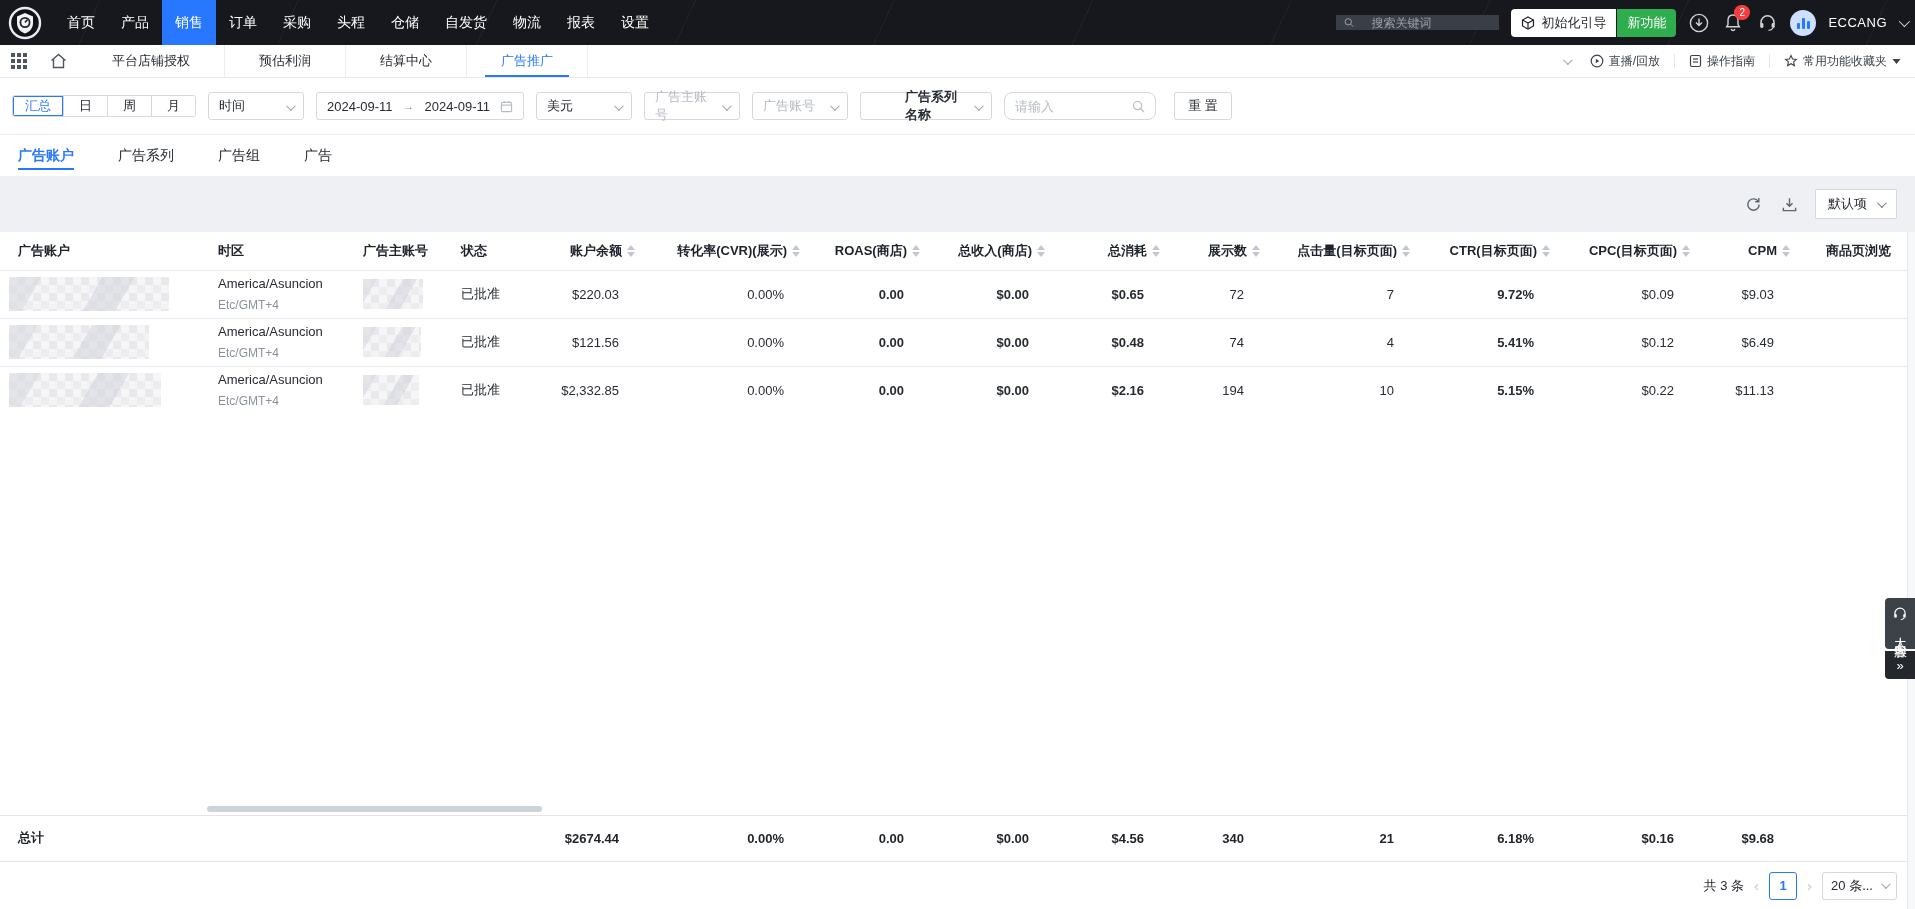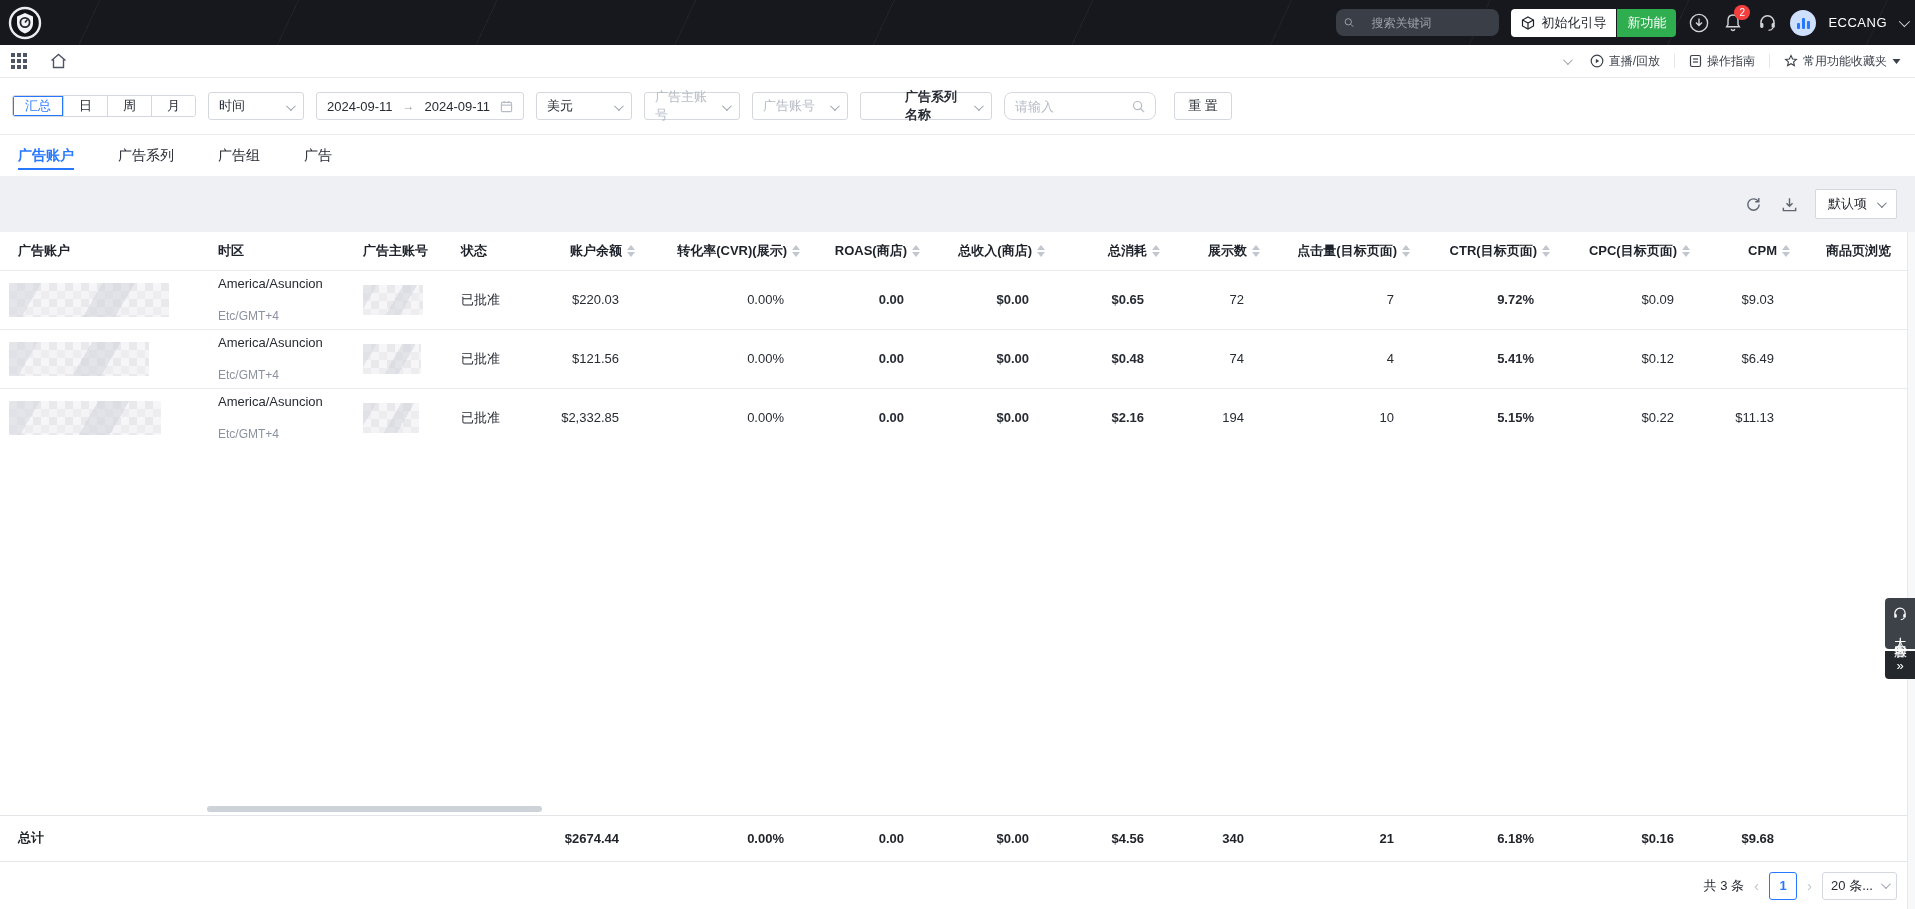--- a/index.html
+++ b/index.html
@@ -7,21 +7,21 @@
     font-family:"Liberation Sans","DejaVu Sans",sans-serif; font-size:13px; color:#1f2329; }
 
   
   .navbar { height:45px; background:#16181d; display:flex; align-items:center; position:relative;
     background-image:repeating-linear-gradient(115deg, transparent 0 90px, rgba(255,255,255,0.045) 90px 91px, transparent 91px 180px); }
   .logo { width:34px; height:34px; margin:0 12px 0 8px; flex:0 0 auto; }
   .nav-menu { display:flex; align-items:stretch; height:100%; }
   .nav-item { color:#fff; font-size:14px; padding:0 13px; display:flex; align-items:center; cursor:pointer; }
   .nav-item.active { background:#2878ff; }
   .nav-right { margin-left:auto; display:flex; align-items:center; gap:12px; padding-right:8px; }
-  .nav-search { width:163px; height:27px; background:#3a3e46; border-radius:8px; display:flex; align-items:center; padding:0 8px; gap:17px; }
+  .nav-search { width:163px; height:15px; background:#3a3e46; border-radius:0; display:flex; align-items:center; padding:0 8px; gap:17px; }
   .nav-search input { background:transparent; border:none; outline:none; color:#cfd3da; font-size:12px; width:120px; }
   .nav-search input::placeholder { color:#9aa0aa; }
   .btn-init { height:28px; background:#fff; color:#1f2329; border:none; border-radius:4px 0 0 4px; padding:0 10px; font-size:13px; display:flex; align-items:center; gap:6px; cursor:pointer; }
   .btn-new { height:28px; background:#2eae4e; color:#fff; border:none; border-radius:0 4px 4px 0; padding:0 10px; font-size:13px; cursor:pointer; margin-left:1px; }
   .nav-ic { width:22px; height:22px; position:relative; display:flex; align-items:center; justify-content:center; cursor:pointer; }
   .badge { position:absolute; top:-7px; left:12px; min-width:16px; height:15px; background:#f53f3f; color:#fff; font-size:10px; border-radius:8px; display:flex; align-items:center; justify-content:center; padding:0 4px; }
   .avatar { width:26px; height:26px; border-radius:50%; background:#cfe0ff; display:flex; align-items:flex-end; justify-content:center; gap:2px; padding-bottom:7px; cursor:pointer; }
   .avatar i { width:3px; background:#2878ff; border-radius:1px; display:block; }
   .acct-name { color:#fff; font-size:13px; letter-spacing:0.5px; }
   .chev { display:inline-block; width:8px; height:8px; border-right:1.5px solid currentColor; border-bottom:1.5px solid currentColor; transform:rotate(45deg) translateY(-2px); }
@@ -78,21 +78,21 @@
   thead th { height:38px; font-weight:700; color:#1d2129; text-align:left; padding:0 0 0 18px; }
   th .th-inner { display:flex; align-items:center; gap:5px; }
   th.num .th-inner { justify-content:flex-end; padding-right:18px; }
   td { height:40px; border-top:1px solid #e9eaee; padding:0 0 0 18px; color:#272b33; }
   td.num { text-align:right; padding-right:34px; }
   td.bold, th.boldcol { font-weight:700; }
   .sortcaret { display:inline-flex; flex-direction:column; gap:2px; }
   .sortcaret i { width:0; height:0; border-left:4px solid transparent; border-right:4px solid transparent; display:block; }
   .sortcaret .up { border-bottom:5px solid #c2c7cf; }
   .sortcaret .dn { border-top:5px solid #c2c7cf; }
-  .tz-sub { color:#8a919f; font-size:12px; margin-top:18px; }
+  .tz-sub { color:#8a919f; font-size:12px; margin-top:7px; }
   .tz-main { line-height:15px; }
   td.tz-cell { line-height:15px; padding-top:5px; padding-bottom:5px; }
   .mosaic { height:34px; border-radius:1px; margin-left:-9px;
     background:
       linear-gradient(120deg, rgba(214,216,222,0.55) 0 18%, transparent 18% 52%, rgba(208,210,217,0.5) 52% 70%, transparent 70%),
       conic-gradient(#e9e9ec 25%, #f4f4f6 0 50%, #ededf0 0 75%, #f6f6f8 0);
     background-size:100% 100%, 16px 16px; filter:blur(0.4px); }
   .mosaic.small { height:30px; margin-left:0; }
 
   .filler { flex:1; }
@@ -114,20 +114,33 @@
 </head>
 <body>
 
 <header class="navbar">
   <svg class="logo" viewBox="0 0 34 34">
     <circle cx="17" cy="17" r="15" fill="#101216" stroke="#e9ebf0" stroke-width="2.4"></circle>
     <path d="M17 7 L25 10.5 V17 C25 22.5 21.5 26 17 27.5 C12.5 26 9 22.5 9 17 V10.5 Z" fill="#f2f3f6"></path>
     <circle cx="17" cy="16.5" r="4.6" fill="none" stroke="#23262c" stroke-width="1.8"></circle>
     <line x1="17" y1="16.5" x2="19.5" y2="13.5" stroke="#23262c" stroke-width="1.6"></line>
   </svg>
+  <nav class="nav-menu" id="nav-menu">
+      <div class="nav-item">首页</div>
+      <div class="nav-item">产品</div>
+      <div class="nav-item active">销售</div>
+      <div class="nav-item">订单</div>
+      <div class="nav-item">采购</div>
+      <div class="nav-item">头程</div>
+      <div class="nav-item">仓储</div>
+      <div class="nav-item">自发货</div>
+      <div class="nav-item">物流</div>
+      <div class="nav-item">报表</div>
+      <div class="nav-item">设置</div>
+    </nav>
   <div class="nav-right">
     <div class="nav-search">
       <svg width="13" height="13" viewBox="0 0 14 14">
         <circle cx="6" cy="6" r="4.4" fill="none" stroke="#9aa0aa" stroke-width="1.4"></circle>
         <line x1="9.4" y1="9.4" x2="13" y2="13" stroke="#9aa0aa" stroke-width="1.4"></line>
       </svg>
       <input placeholder="搜索关键词" style="">
     </div>
     <div style="display:flex; align-items:center;">
       <button class="btn-init">
@@ -182,20 +195,26 @@
         <i></i>
         <i></i>
         <i></i>
       </span>
   </div>
   <div class="tab-home">
     <svg width="17" height="16" viewBox="0 0 17 16">
         <path d="M1.5 7.5 L8.5 1.5 L15.5 7.5 M3.5 6.5 V14.5 H13.5 V6.5" fill="none" stroke="#4e5666" stroke-width="1.4"></path>
       </svg>
   </div>
+  <div id="tabbar-tabs" style="display:flex; align-items:stretch;">
+      <div class="tb-tab">平台店铺授权</div>
+      <div class="tb-tab">预估利润</div>
+      <div class="tb-tab">结算中心</div>
+      <div class="tb-tab active">广告推广</div>
+    </div>
   <div class="tabbar-right">
     <span class="chev gray" style="margin-right:6px;"></span>
     <span class="tbr-item">
       <svg width="14" height="14" viewBox="0 0 14 14">
         <circle cx="7" cy="7" r="5.8" fill="none" stroke="#3c414b" stroke-width="1.2"></circle>
         <path d="M5.8 4.8 L9.2 7 L5.8 9.2 Z" fill="#3c414b"></path>
       </svg>
       <span>直播/回放</span>
     </span>
     <span class="tbr-sep"></span>

